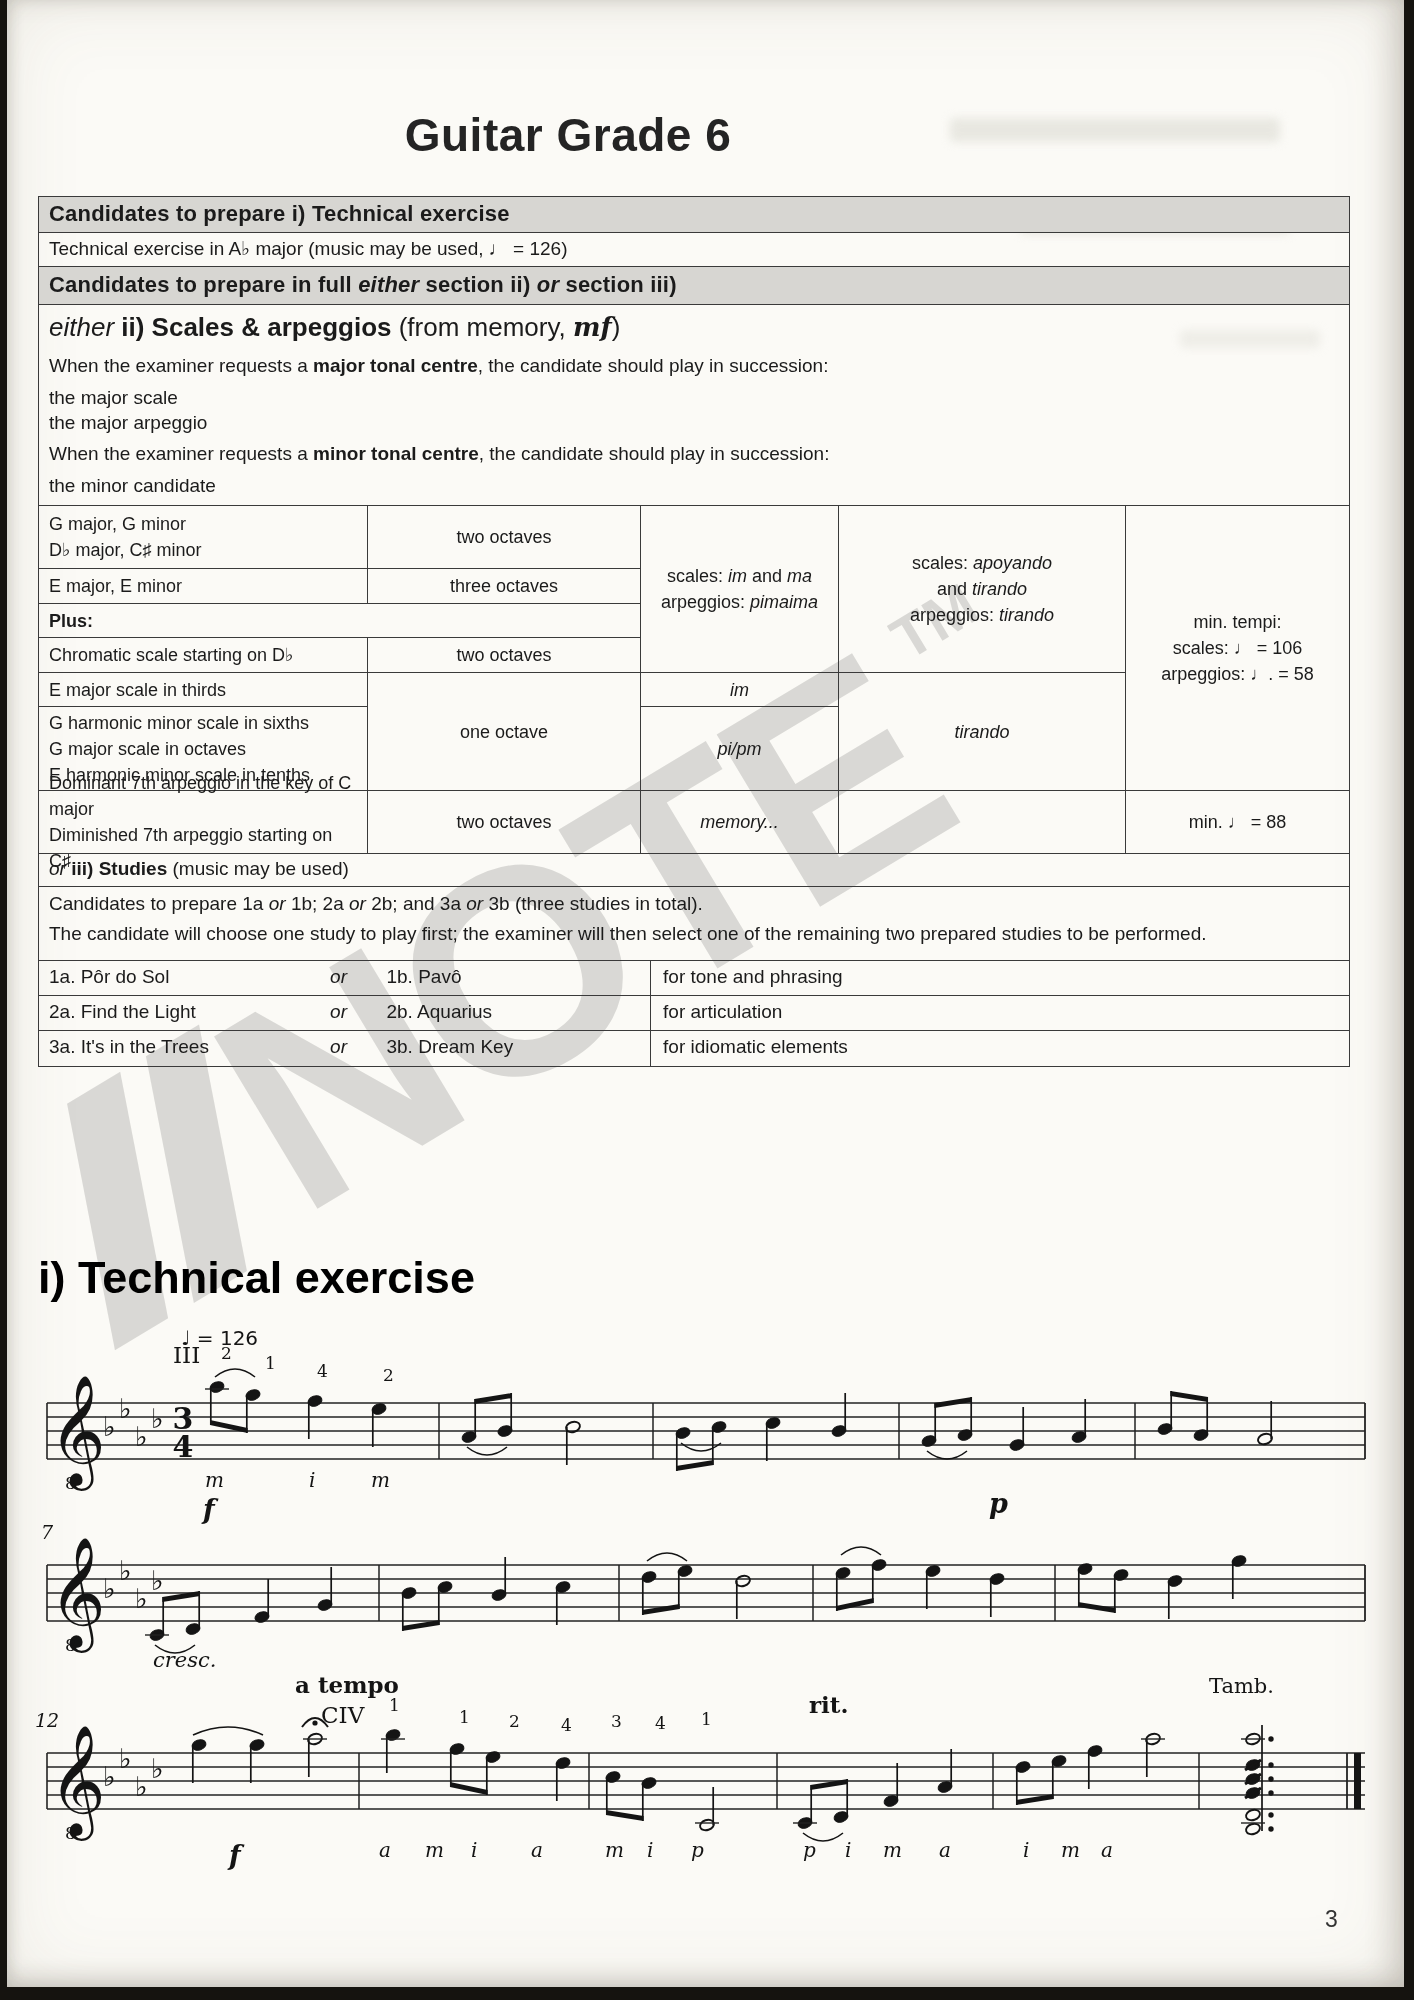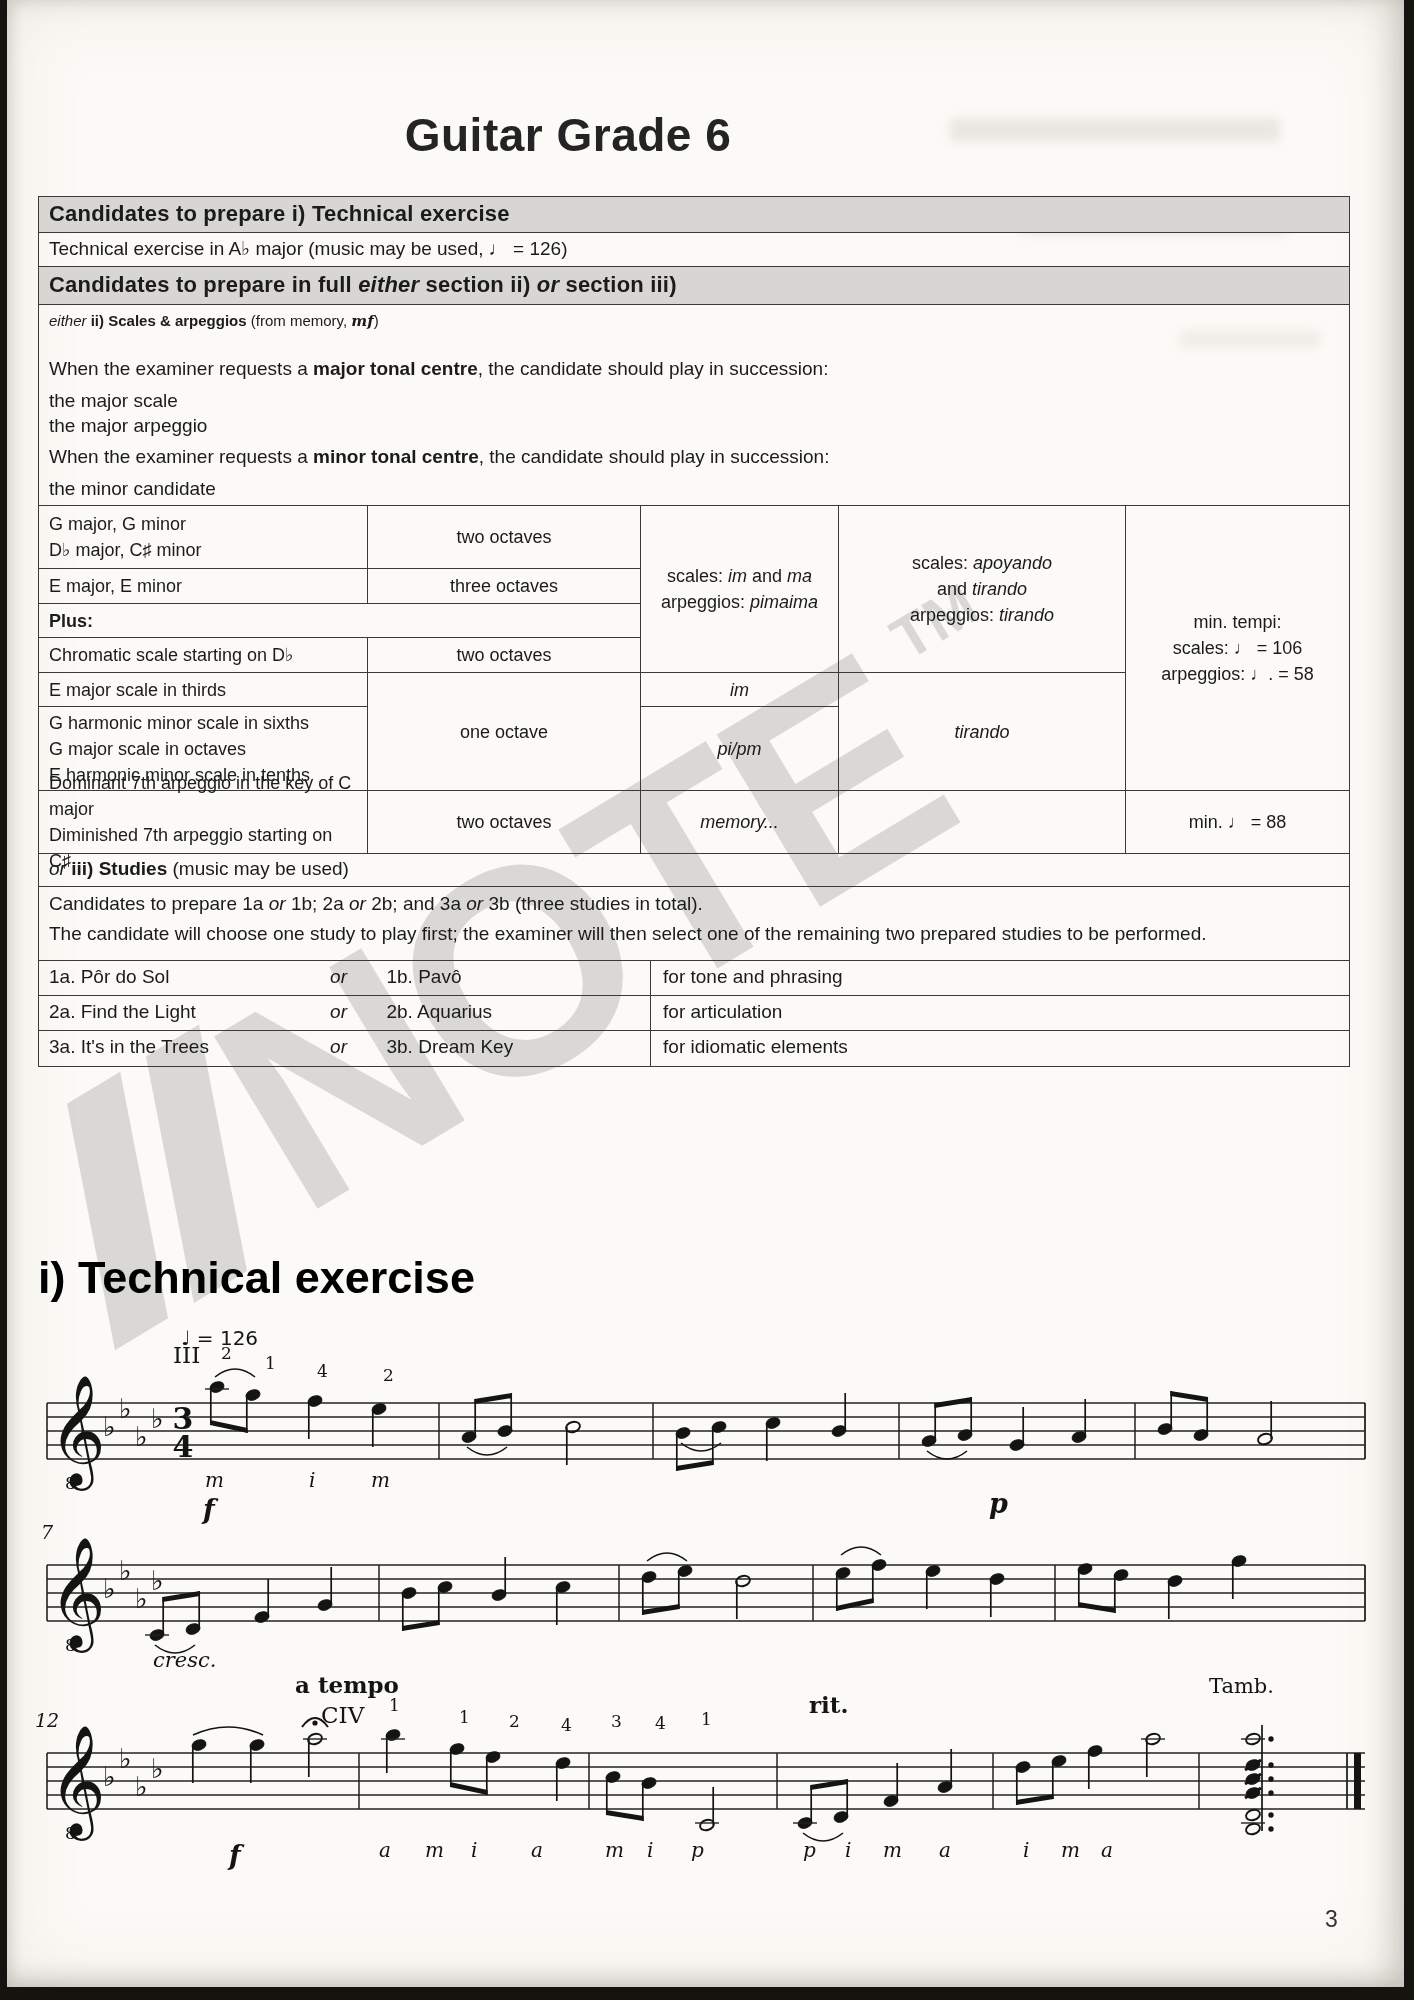--- a/index.html
+++ b/index.html
@@ -7,21 +7,21 @@
   html,body{width:1414px;height:2000px}
   body{background:#15130f;font-family:"Liberation Sans","DejaVu Sans",sans-serif;color:#1b1b1b;position:relative;overflow:hidden}
   .page{position:absolute;left:7px;top:0;right:10px;bottom:13px;background:#fbfaf6;
         box-shadow:inset 0 0 80px rgba(95,85,60,.10), inset -16px 0 26px rgba(70,60,45,.14), inset 0 -12px 20px rgba(70,60,45,.10), inset 6px 0 12px rgba(70,60,45,.08);}
   .title{position:absolute;top:108px;left:38px;width:1046px;text-align:center;font-size:46px;font-weight:700;letter-spacing:.5px;color:#242424;z-index:3}
   .tablewrap{position:absolute;left:31px;top:196px;width:1312px;border:1.7px solid #3a3a3a;z-index:3}
   .hdr{background:#d7d6d2;font-size:22px;font-weight:700;height:36px;line-height:33px;padding:0 10px;border-bottom:1.7px solid #3a3a3a;letter-spacing:.2px}
   .hdr.h2{height:38px;line-height:35px}
   .trow{height:34px;line-height:31px;font-size:19px;padding:0 10px;border-bottom:1.7px solid #3a3a3a}
   .intro{height:201px;padding:7px 10px 0;border-bottom:1.7px solid #3a3a3a;font-size:19px;overflow:hidden}
-  .intro .h{margin-bottom:28px;font-size:15px}
+  .intro .h{margin-bottom:12px;font-size:26px}
   .intro p{margin-bottom:8px}
   .intro .ind{line-height:25px}
   .intro .gap{height:8px}
   .b{font-weight:700}
   .it{font-style:italic}
   .mf{font-family:"DejaVu Serif","Liberation Serif",serif;font-weight:700;font-style:italic}
   .grid{display:grid;grid-template-columns:329px 273px 198px 287px 1fr;grid-template-rows:63px 35px 34px 35px 34px 84px 63px;font-size:18px}
   .cell{border-right:1.7px solid #3a3a3a;border-bottom:1.7px solid #3a3a3a;padding:2px 10px;line-height:26px}
   .cell.er{border-right:0}
   .keys{display:flex;flex-direction:column;justify-content:center}

